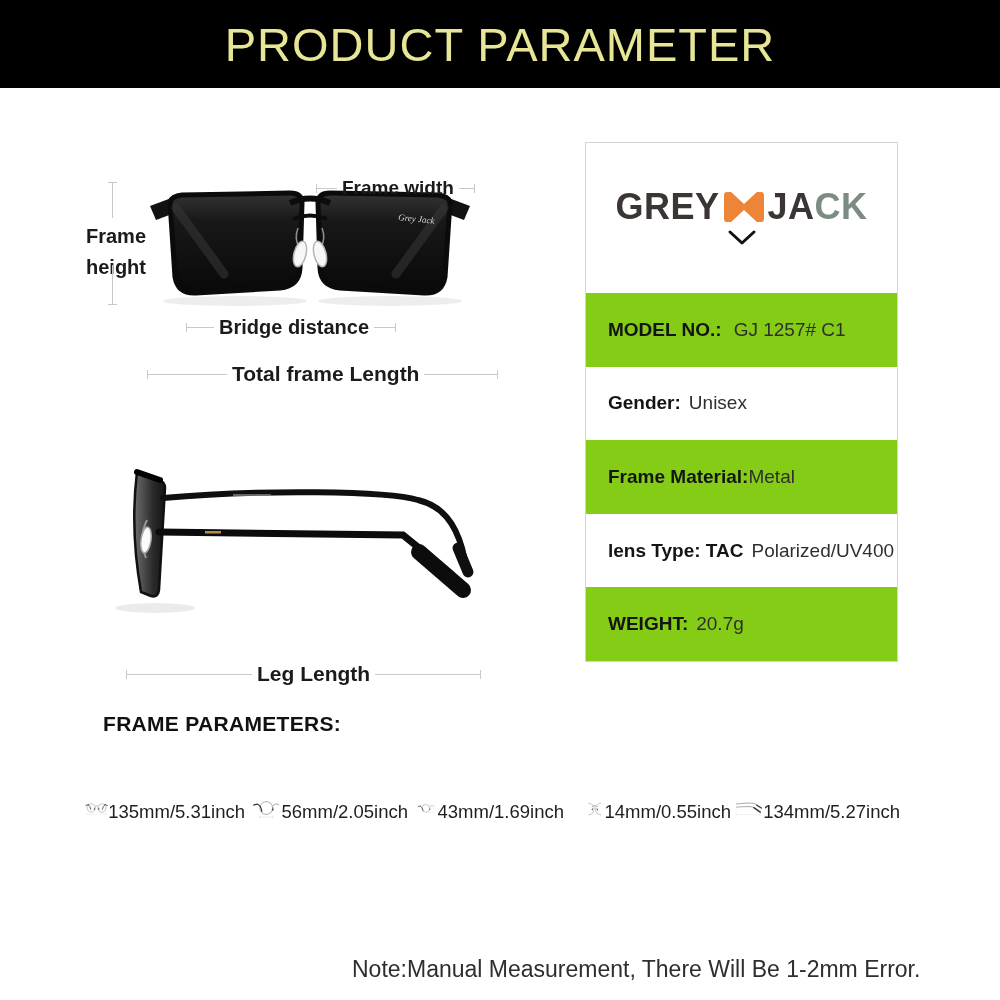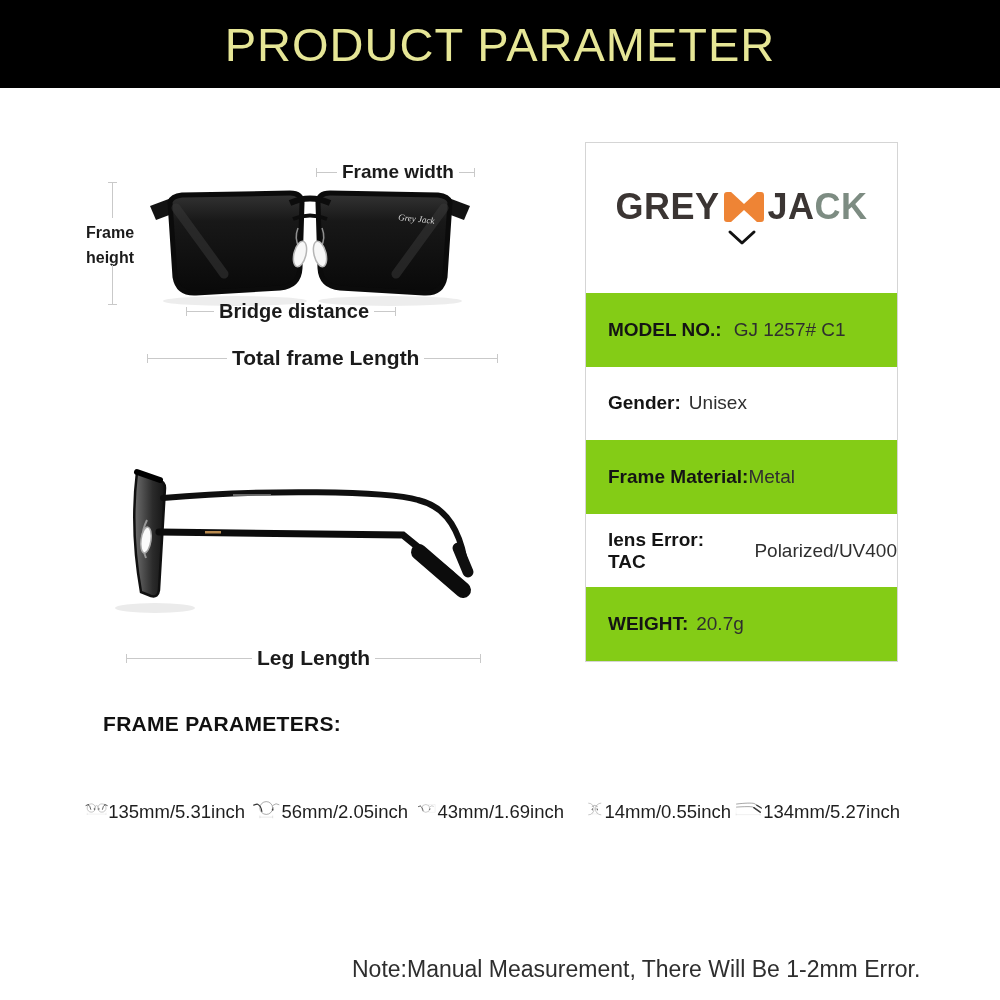--- a/index.html
+++ b/index.html
@@ -10,26 +10,26 @@
   
   .banner{left:0;top:0;width:1000px;height:88px;background:#000;
           display:flex;align-items:center;justify-content:center;}
   .banner-title{color:#E6E696;font-size:47px;font-weight:400;letter-spacing:1px;}
 
   
   .mlabel{display:flex;align-items:center;color:#1b1b1b;font-weight:700;white-space:nowrap;}
   .seg{position:relative;height:1px;background:#c9c9c9;flex:0 0 auto;}
   .seg.tl::before{content:'';position:absolute;left:0;top:-4px;width:1px;height:9px;background:#c9c9c9;}
   .seg.tr::after{content:'';position:absolute;right:0;top:-4px;width:1px;height:9px;background:#c9c9c9;}
-  .mtext{margin:0 5px;}
+  .mtext{margin:16px 5px;}
   .vseg{position:absolute;width:1px;background:#c9c9c9;}
   .vtick{position:absolute;height:1px;width:9px;background:#c9c9c9;}
 
   .fw-label{left:316px;top:161px;font-size:19px;}
-  .fh-label{left:86px;top:221px;font-size:16px;line-height:1.55;font-weight:700;color:#1b1b1b;}
+  .fh-label{left:86px;top:221px;font-size:20px;line-height:1.55;font-weight:700;color:#1b1b1b;}
   .bd-label{left:186px;top:300px;font-size:20px;}
   .tl-label{left:147px;top:346px;font-size:21px;}
   .ll-label{left:126px;top:646px;font-size:21px;}
 
   
   .card{left:585px;top:142px;width:313px;height:520px;background:#fff;
         border:1px solid #d5d5d5;box-sizing:border-box;display:flex;flex-direction:column;}
   .card-logo{height:150px;display:flex;flex-direction:column;align-items:center;justify-content:center;gap:1px;}
   .logo-line{display:flex;align-items:center;font-size:36px;font-weight:700;letter-spacing:0.5px;}
   .logo-dark{color:#3B3533;}
@@ -163,21 +163,21 @@
       </div>
       <div class="row">
         <span class="lbl">Gender:</span>
         <span class="g8">Unisex</span>
       </div>
       <div class="row gray">
         <span class="lbl">Frame Material:</span>
         <span class="g0">Metal</span>
       </div>
       <div class="row">
-        <span class="lbl">lens Error: TAC</span>
+        <span class="lbl">lens Type: TAC</span>
         <span class="g8">Polarized/UV400</span>
       </div>
       <div class="row gray">
         <span class="lbl">WEIGHT:</span>
         <span class="g8">20.7g</span>
       </div>
     </div>
   </div>
 
   <div class="abs fp-heading">FRAME PARAMETERS:</div>

